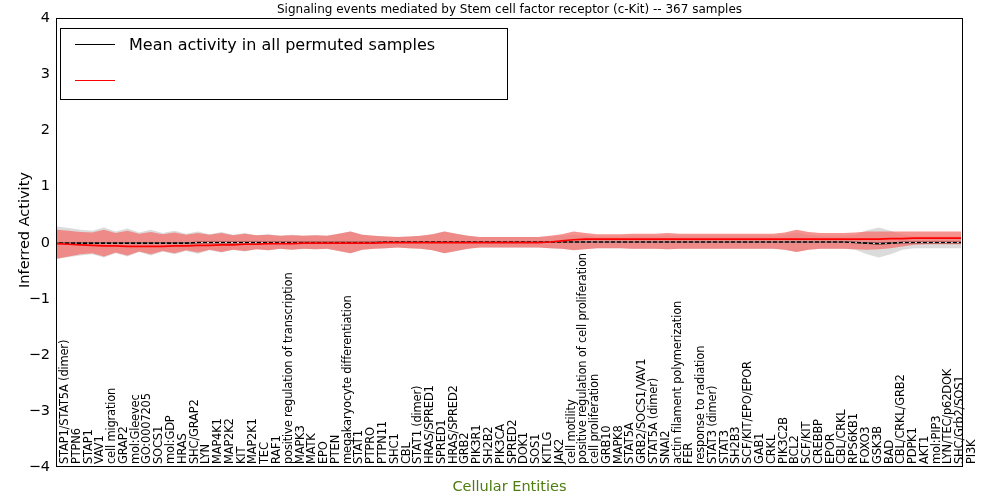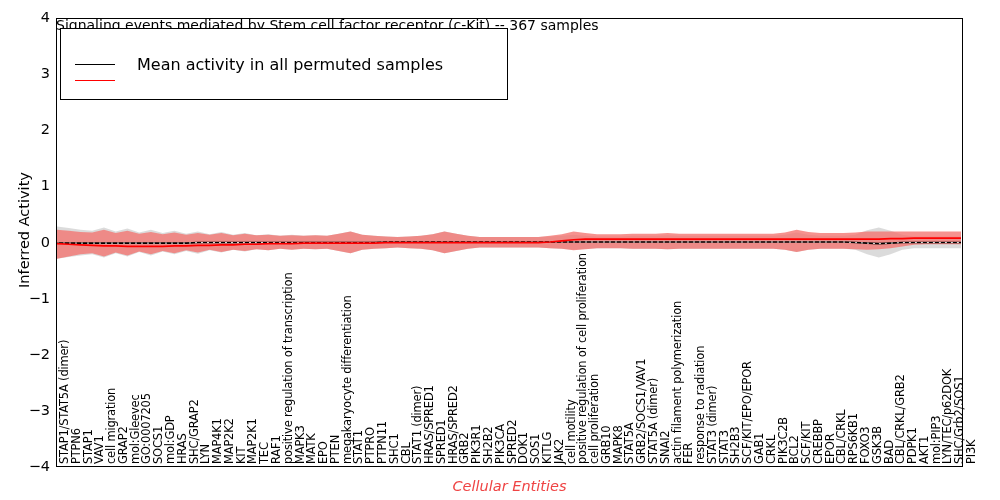--- a/index.html
+++ b/index.html
@@ -16,24 +16,24 @@
   }
   #figure {
     position: absolute;
     left: 0; top: 0;
     width: 1000px;
     height: 500px;
   }
   .chart-title {
     position: absolute;
     left: 56px;
-    top: 16px;
+    top: 0px;
     width: 907px;
-    text-align: left;
-    font-size: 14px;
+    text-align: center;
+    font-size: 12px;
     color: #000;
     line-height: 18px;
     white-space: nowrap;
   }
   .ylabel {
     position: absolute;
     left: -86px;
     top: 222px;
     width: 220px;
     text-align: center;
@@ -43,23 +43,22 @@
     transform-origin: center center;
     white-space: nowrap;
   }
   .xlabel {
     position: absolute;
     left: 56px;
     top: 478px;
     width: 907px;
     text-align: center;
     font-size: 14.5px;
-    color: #ef4444;
-    white-space: nowrap;
-    font-style: italic;
+    color: #4d7c0f;
+    white-space: nowrap;
   }
   .plot-frame {
     position: absolute;
     left: 56px;
     top: 18px;
     width: 907px;
     height: 449px;
     border: 1.6px solid #000;
     box-sizing: border-box;
     overflow: hidden;
@@ -108,21 +107,21 @@
     border: 1.3px solid #000;
     box-sizing: border-box;
   }
   .legend-row {
     position: absolute;
     left: 0;
     height: 30px;
     display: flex;
     align-items: center;
   }
-  .legend-row.r0 { top: 20px; gap: 8px; }
+  .legend-row.r0 { top: 0; }
   .legend-row.r1 { top: 36px; }
   .legend-swatch {
     width: 40px;
     height: 0;
     border-top-width: 1.8px;
     border-top-style: solid;
     margin-left: 14px;
     margin-right: 14px;
   }
   .legend-text {

